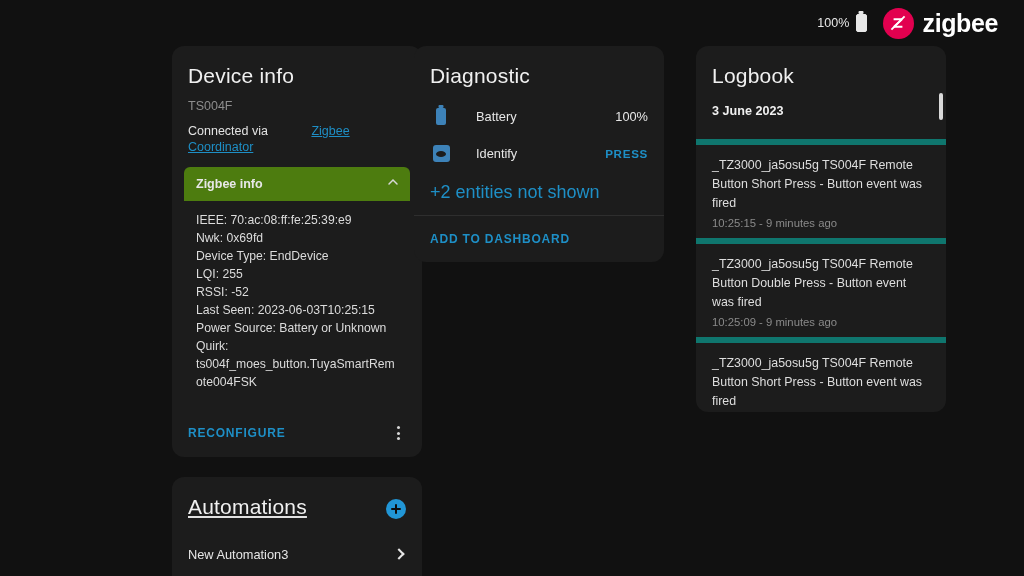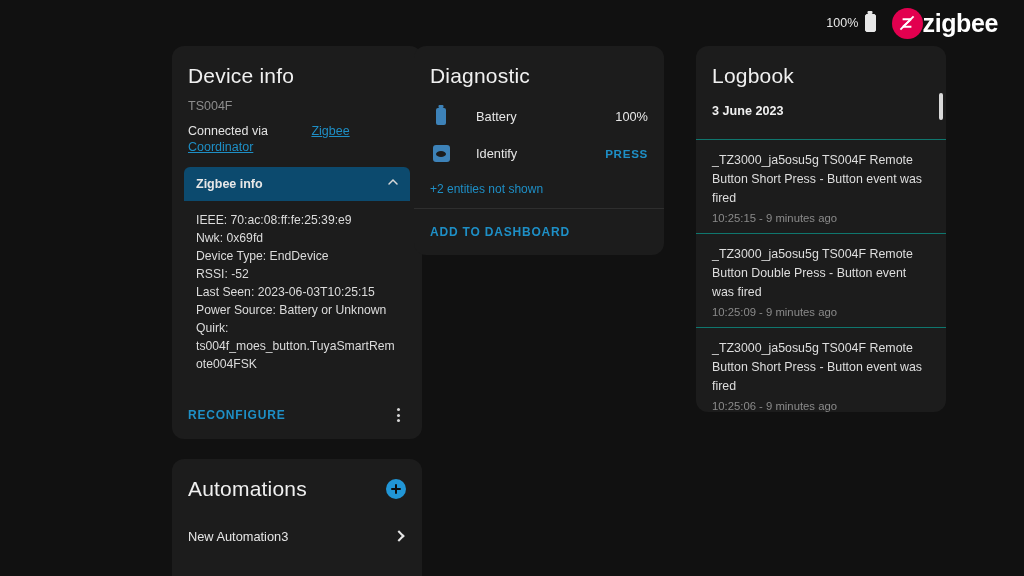--- a/index.html
+++ b/index.html
@@ -52,20 +52,21 @@
     position: absolute;
     top: -4px; left: 50%;
     transform: translateX(-50%);
     width: 5px; height: 2.6px;
     background: #e8e8e8;
     border-radius: 1px;
   }
   .zigbee-logo {
     display: flex;
     align-items: center;
+    gap: 9px;
   }
   .zigbee-mark {
     width: 31px; height: 31px;
     border-radius: 50%;
     background: #e2004f;
     display: flex;
     align-items: center;
     justify-content: center;
   }
   .zigbee-word {
@@ -114,21 +115,21 @@
     text-decoration: underline;
     cursor: pointer;
     margin-left: 40px;
   }
   .expansion {
     margin: 12px 12px 0 12px;
     border-radius: 6px 6px 0 0;
     overflow: hidden;
   }
   .expansion-header {
-    background: #0c4a6e;
+    background: #4d7c0f;
     height: 34px;
     display: flex;
     align-items: center;
     justify-content: space-between;
     padding: 0 10px 0 12px;
     cursor: pointer;
   }
   .expansion-header span.lbl {
     font-size: 12.5px;
     font-weight: bold;
@@ -169,23 +170,24 @@
     display: block;
     width: 3px; height: 3px;
     border-radius: 50%;
     background: #d6d6d6;
   }
 
   
   #card-automations { margin-top: 20px; }
   .auto-head {
     display: flex;
-    align-items: center;
+    align-items: flex-end;
     justify-content: space-between;
     padding: 18px 16px 4px 16px;
+    text-decoration: underline;
   }
   .auto-head .card-title { padding: 0; }
   .plus-btn {
     width: 20px; height: 20px;
     border-radius: 50%;
     background: #2196d6;
     position: relative;
     cursor: pointer;
     flex: 0 0 auto;
   }
@@ -256,21 +258,21 @@
     display: flex; align-items: center; justify-content: center;
   }
   .ident-ico i {
     display: block;
     width: 10px; height: 6px;
     background: #1c1c1c;
     border-radius: 50% 50% 50% 50%;
   }
   .entities-more {
     padding: 10px 16px 12px 16px;
-    font-size: 12px;
+    font-size: 18px;
     color: #1e8fc6;
     cursor: pointer;
   }
   .divider { height: 1px; background: #2e2e2e; }
   .diag-footer {
     height: 46px;
     display: flex;
     align-items: center;
     padding: 0 16px;
   }
@@ -283,21 +285,21 @@
     color: #f0f0f0;
     padding: 6px 16px 10px 16px;
   }
   .log-scroll {
     position: absolute;
     top: 93px; left: 0; right: 0; bottom: 0;
     overflow: hidden;
   }
   .log-entry {
     padding: 11px 20px 9px 16px;
-    border-top: 1px solid #0f766e;
+    border-top: 6px solid #0f766e;
   }
   .log-text {
     font-size: 12.4px;
     line-height: 19px;
     color: #dedede;
   }
   .log-time {
     font-size: 11.3px;
     color: #8a8a8a;
     margin-top: 4px;
@@ -349,20 +351,21 @@
         <span>
           <svg width="14" height="14" viewBox="0 0 14 14" aria-hidden="true">
             <path d="M3 9 L7 5 L11 9" stroke="#d8d8d8" stroke-width="1.5" fill="none" stroke-linecap="round"></path>
           </svg>
         </span>
       </div>
       <div class="expansion-body" id="zigbee-info-rows">
           <div>IEEE: 70:ac:08:ff:fe:25:39:e9</div>
           <div>Nwk: 0x69fd</div>
           <div>Device Type: EndDevice</div>
+          <div>LQI: 255</div>
           <div>RSSI: -52</div>
           <div>Last Seen: 2023-06-03T10:25:15</div>
           <div>Power Source: Battery or Unknown</div>
           <div>Quirk: ts004f_moes_button.TuyaSmartRemote004FSK</div>
         </div>
     </div>
 
     <div class="card-actions">
       <button class="text-button">RECONFIGURE</button>
       <div class="kebab">

